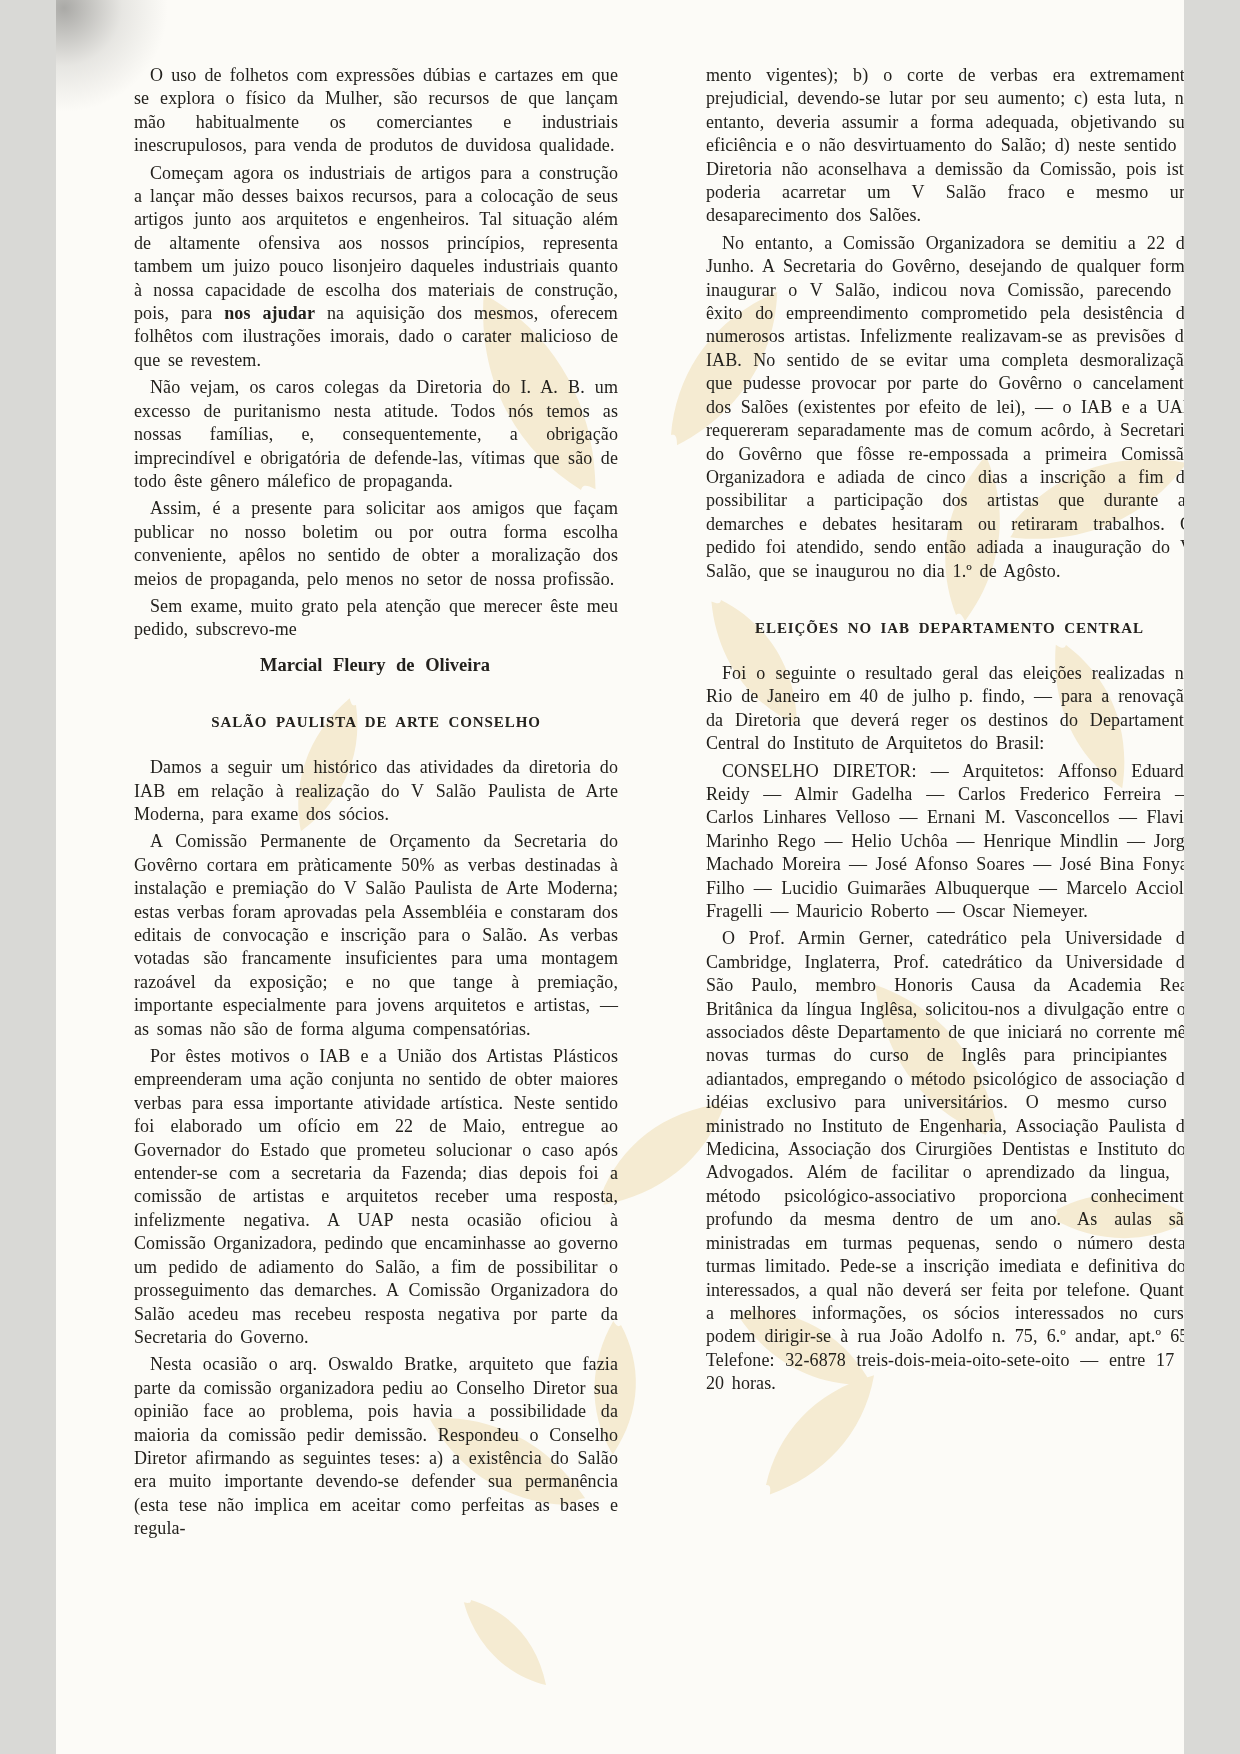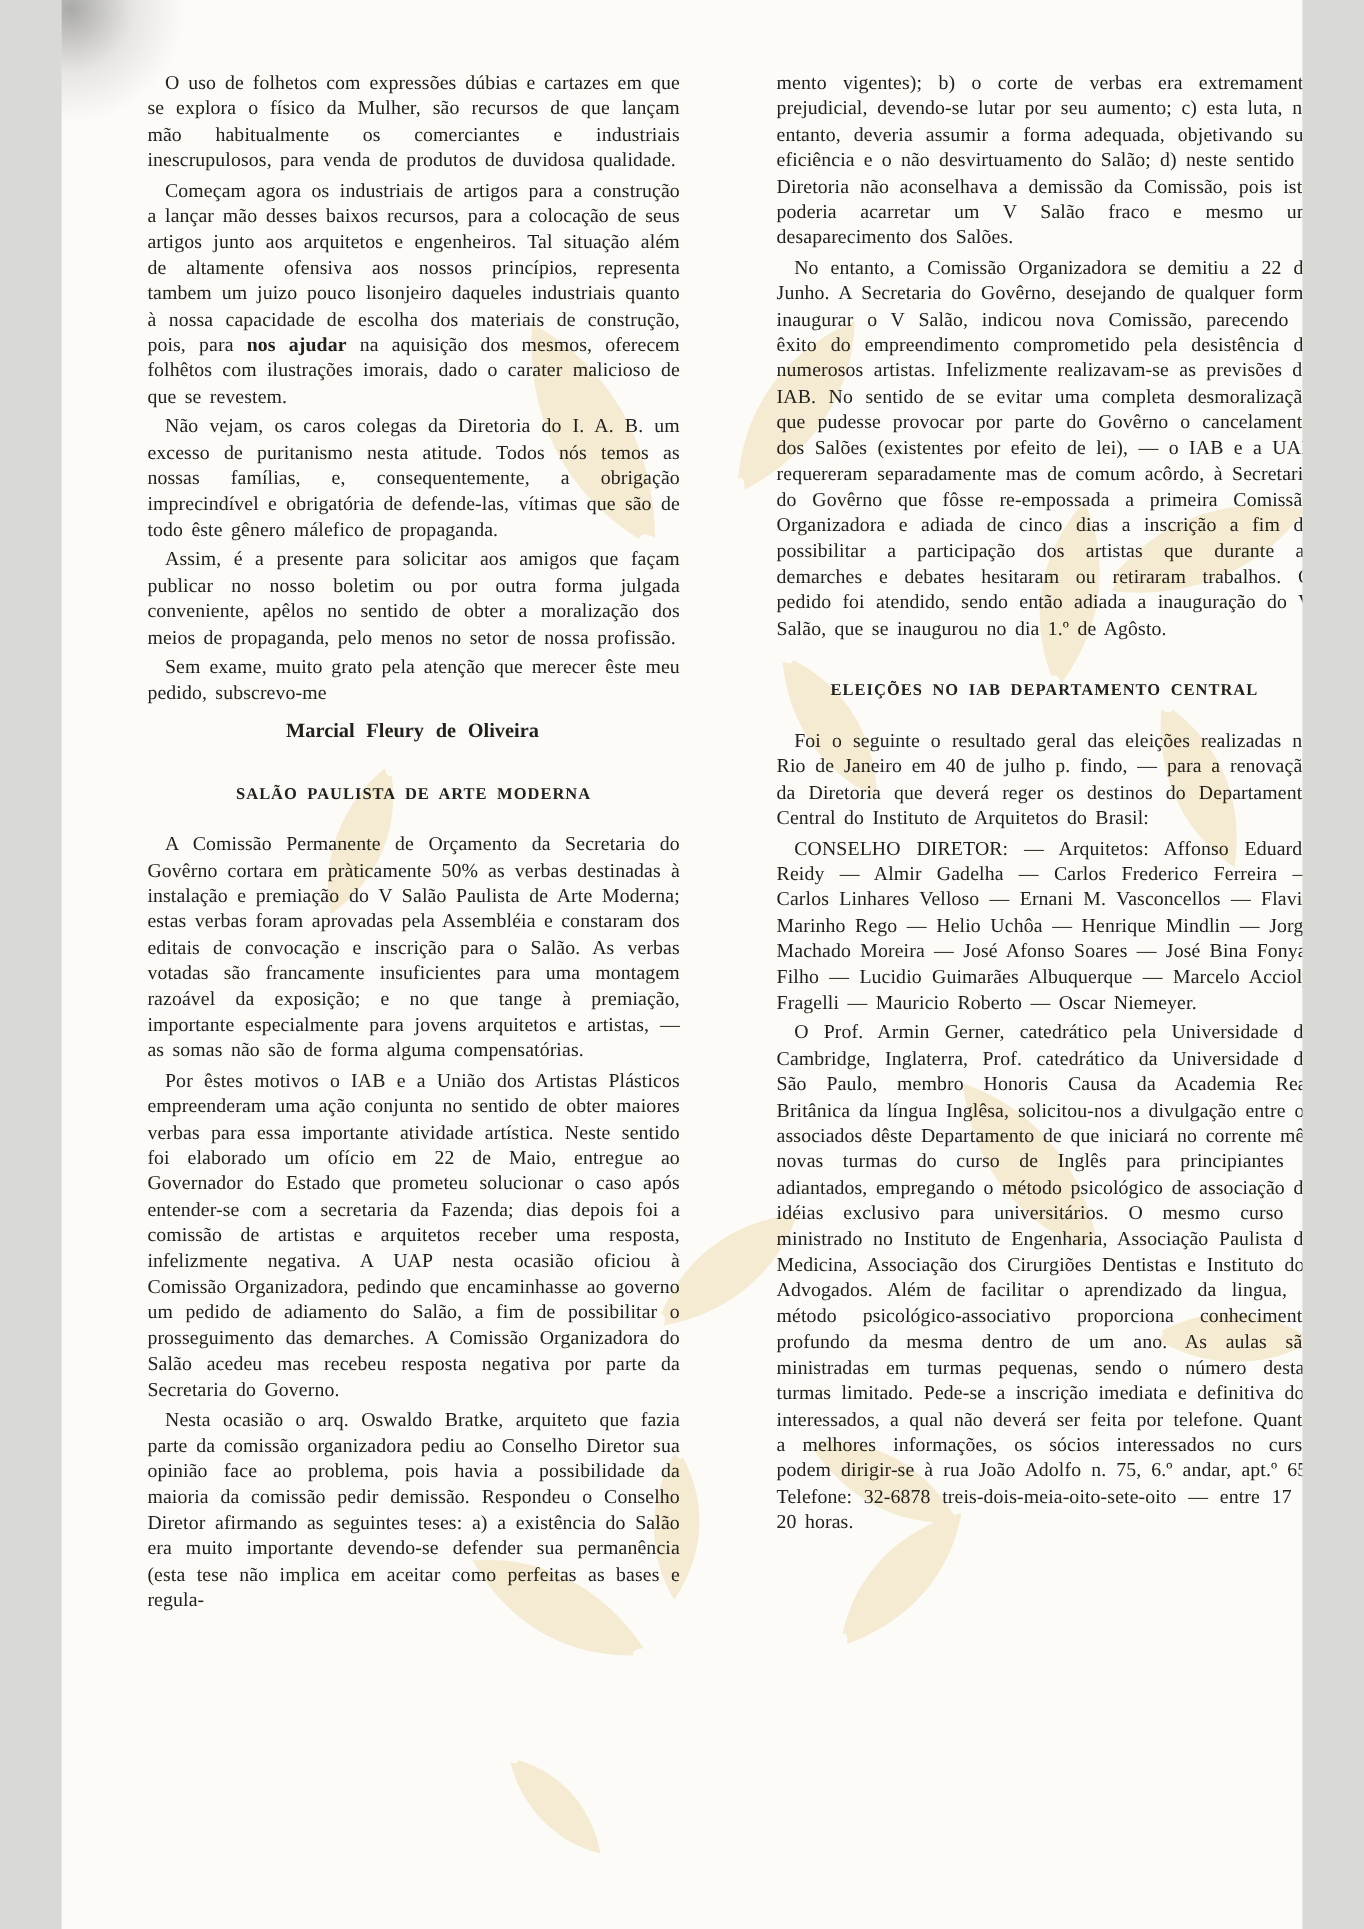--- a/index.html
+++ b/index.html
@@ -97,28 +97,29 @@
   <div class="smudge"></div>
 
   <div class="col col-left">
 
     <p class="body indent">O uso de folhetos com expressões dúbias e cartazes em que se explora o físico da Mulher, são recursos de que lançam mão habitualmente os comerciantes e industriais inescrupulosos, para venda de produtos de duvidosa qualidade.</p>
 
     <p class="body indent"><span>Começam agora os industriais de artigos para a construção a lançar mão desses baixos recursos, para a colocação de seus artigos junto aos arquitetos e engenheiros.  Tal situação além de altamente ofensiva aos nossos princípios, representa tambem um juizo pouco lisonjeiro daqueles industriais quanto à nossa capacidade de escolha dos materiais de construção, pois, para </span><span class="bold-inline">nos ajudar</span><span> na aquisição dos mesmos, oferecem folhêtos com ilustrações imorais, dado o carater malicioso de que se revestem.</span></p>
 
     <p class="body indent">Não vejam, os caros colegas da Diretoria do I. A. B. um excesso de puritanismo nesta atitude.  Todos nós temos as nossas famílias, e, consequentemente, a obrigação imprecindível e obrigatória de defende-las, vítimas que são de todo êste gênero málefico de propaganda.</p>
 
-    <p class="body indent">Assim, é a presente para solicitar aos amigos que façam publicar no nosso boletim ou por outra forma julgada conveniente, apêlos no sentido de obter a moralização dos meios de propaganda, pelo menos no setor de nossa profissão.</p>
+    <p class="body indent">Assim, é a presente para solicitar aos amigos que façam publicar no nosso boletim ou por outra forma escolha conveniente, apêlos no sentido de obter a moralização dos meios de propaganda, pelo menos no setor de nossa profissão.</p>
 
     <p class="body indent">Sem exame, muito grato pela atenção que merecer êste meu pedido, subscrevo-me</p>
 
     <p class="signature">Marcial Fleury de Oliveira</p>
 
-    <h2 class="head">SALÃO PAULISTA DE ARTE MODERNA</h2>
+    <h2 class="head">SALÃO PAULISTA DE ARTE CONSELHO</h2>
 
+    <p class="body indent">Damos a seguir um histórico das atividades da diretoria do IAB em relação à realização do V Salão Paulista de Arte Moderna, para exame dos sócios.</p>
 
     <p class="body indent">A Comissão Permanente de Orçamento da Secretaria do Govêrno cortara em pràticamente 50% as verbas destinadas à instalação e premiação do V Salão Paulista de Arte Moderna; estas verbas foram aprovadas pela Assembléia e constaram dos editais de convocação e inscrição para o Salão.  As verbas votadas são francamente insuficientes para uma montagem razoável da exposição; e no que tange à premiação, importante especialmente para jovens arquitetos e artistas, — as somas não são de forma alguma compensatórias.</p>
 
     <p class="body indent">Por êstes motivos o IAB e a União dos Artistas Plásticos empreenderam uma ação conjunta no sentido de obter maiores verbas para essa importante atividade artística.  Neste sentido foi elaborado um ofício em 22 de Maio, entregue ao Governador do Estado que prometeu solucionar o caso após entender-se com a secretaria da Fazenda; dias depois foi a comissão de artistas e arquitetos receber uma resposta, infelizmente negativa.  A UAP nesta ocasião oficiou à Comissão Organizadora, pedindo que encaminhasse ao governo um pedido de adiamento do Salão, a fim de possibilitar o prosseguimento das demarches.  A Comissão Organizadora do Salão acedeu mas recebeu resposta negativa por parte da Secretaria do Governo.</p>
 
     <p class="body indent">Nesta ocasião o arq. Oswaldo Bratke, arquiteto que fazia parte da comissão organizadora pediu ao Conselho Diretor sua opinião face ao problema, pois havia a possibilidade da maioria da comissão pedir demissão. Respondeu o Conselho Diretor afirmando as seguintes teses: a) a existência do Salão era muito importante devendo-se defender sua permanência (esta tese não implica em aceitar como perfeitas as bases e regula-</p>
 
   </div>
 
   <div class="col col-right">

